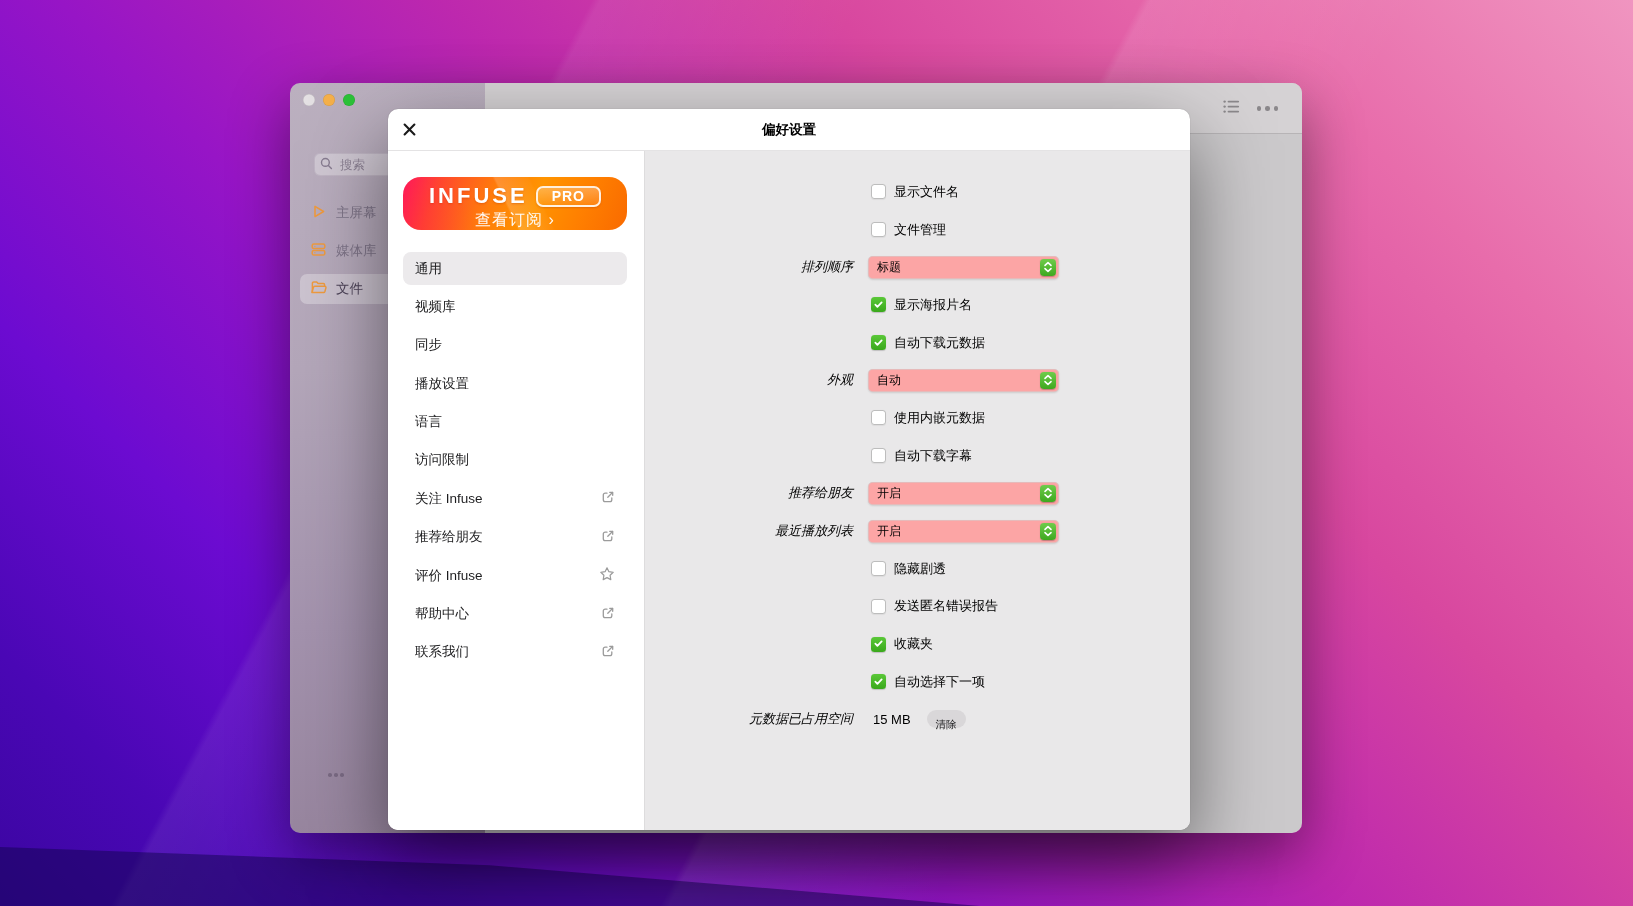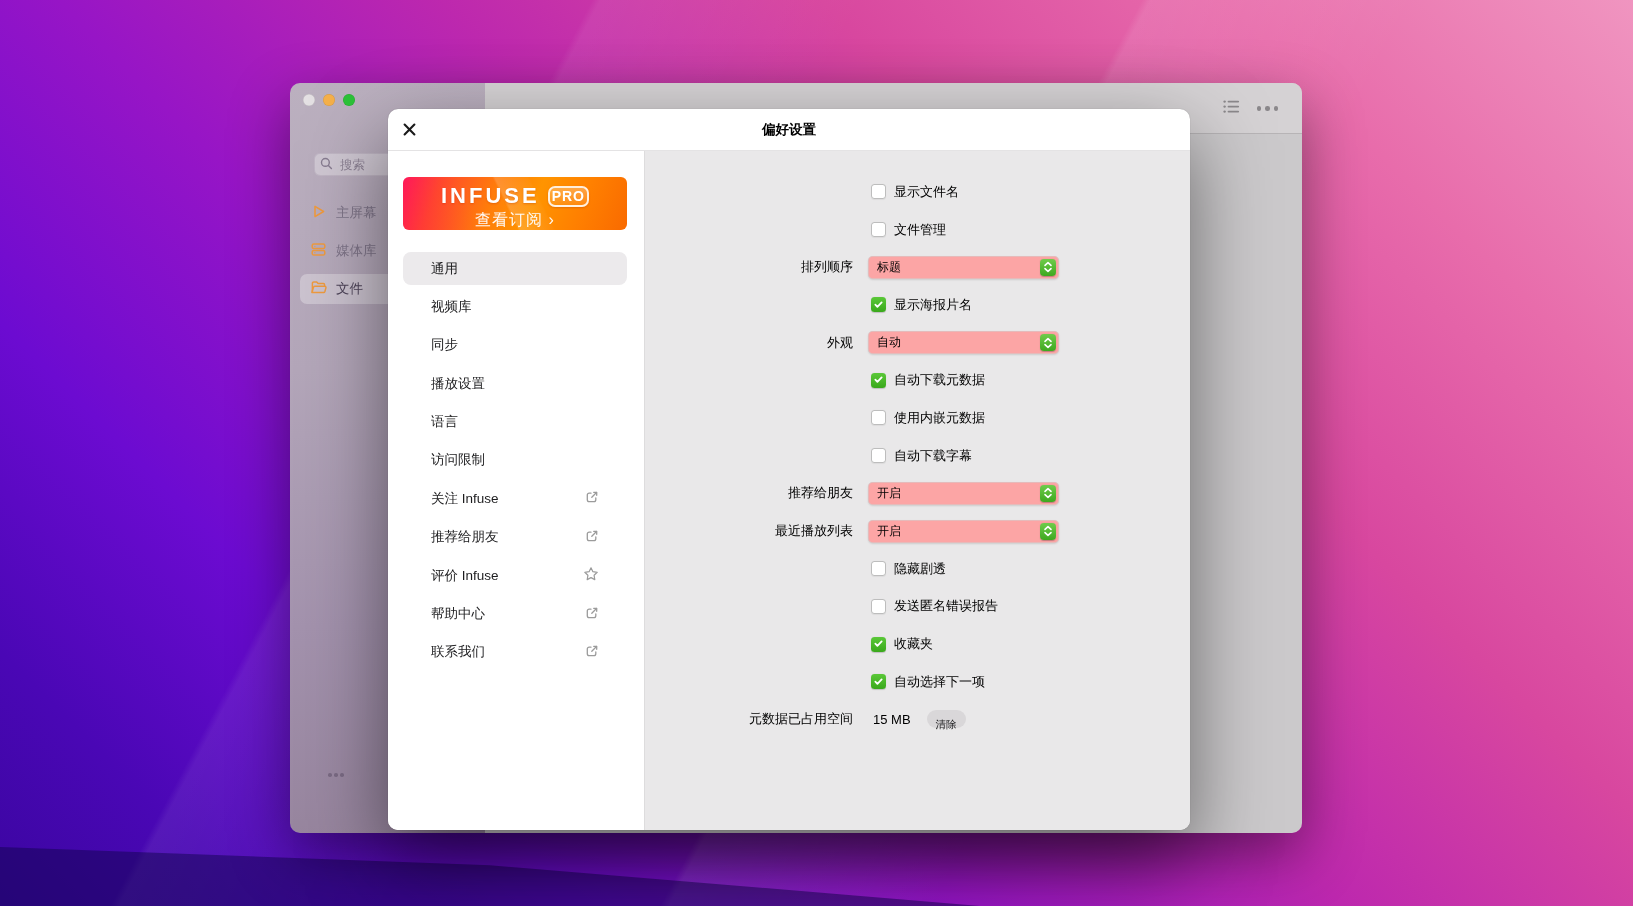--- a/index.html
+++ b/index.html
@@ -44,37 +44,37 @@
   .tb-more i{width:4.5px;height:4.5px;border-radius:50%;background:#8b888b;}
   
   .dialog{position:absolute;left:388px;top:109px;width:802px;height:721px;border-radius:10px;background:#fff;
     box-shadow:0 30px 80px rgba(0,0,0,.5),0 0 1px rgba(0,0,0,.3);}
   .dlg-header{height:41px;border-bottom:1px solid #e4e3e4;position:relative;display:flex;align-items:center;justify-content:center;}
   .dlg-title{font-size:13.5px;font-weight:bold;color:#000;}
   .dlg-close{position:absolute;left:13px;top:12px;width:17px;height:17px;cursor:pointer;display:flex;align-items:center;justify-content:center;}
   .dlg-body{display:flex;height:679px;}
   .left-pane{width:256px;background:#fff;border-radius:0 0 0 10px;position:relative;flex:none;}
   .right-pane{flex:1;background:#e9e8e9;border-radius:0 0 10px 0;border-left:1px solid #dddcdd;padding-top:22px;box-sizing:border-box;}
-  .banner{margin:26px 17px 0 15px;height:53px;border-radius:6px;position:relative;overflow:hidden;color:#fff;text-align:center;
+  .banner{margin:26px 17px 0 15px;height:53px;border-radius:18px;position:relative;overflow:hidden;color:#fff;text-align:center;
     background:linear-gradient(112deg,#ff1e5a 0%,#ff4b2b 16%,#ff7d0a 40%,#ff9400 58%,#ff8000 78%,#f96a00 100%);}
   .banner::after{content:"";position:absolute;inset:0;pointer-events:none;
     background:linear-gradient(64deg,rgba(255,255,255,0) 46%,rgba(255,255,255,.16) 47%,rgba(255,255,255,.03) 60%,rgba(255,255,255,0) 61%),
                linear-gradient(64deg,rgba(255,0,90,.28) 0%,rgba(255,0,90,0) 32%);}
   .brand-row{display:flex;justify-content:center;align-items:center;gap:8px;padding-top:6px;position:relative;z-index:1;}
   .brand{font-size:22px;font-weight:bold;letter-spacing:3px;text-shadow:0 1px 2px rgba(170,40,0,.3);}
   .badge{font-size:14px;font-weight:bold;letter-spacing:1px;border:2px solid rgba(255,255,255,.85);border-radius:7px;
-    padding:0 2px 1px;background:linear-gradient(rgba(255,255,255,.28),rgba(255,255,255,.06));box-shadow:0 1px 2px rgba(150,40,0,.25);}
+    padding:0 14px 1px;background:linear-gradient(rgba(255,255,255,.28),rgba(255,255,255,.06));box-shadow:0 1px 2px rgba(150,40,0,.25);}
   .subscribe{font-size:16px;letter-spacing:1px;margin-top:1px;opacity:.95;position:relative;z-index:1;}
   .menu{margin:22px 17px 0 15px;}
-  .menu-item{height:33px;margin-bottom:5.4px;border-radius:8px;display:flex;align-items:center;padding:0 28px;
+  .menu-item{height:33px;margin-bottom:5.4px;border-radius:8px;display:flex;align-items:center;padding:0 12px;
     font-size:13.5px;color:#1d1d1f;justify-content:flex-end;}
   .menu-item.selected{background:#eceaec;}
   .flex-spacer{flex:1;}
   .set-row{height:37.7px;display:flex;align-items:center;}
-  .set-label{width:208px;text-align:right;font-size:13px;color:#000;flex:none;}
+  .set-label{width:208px;text-align:right;font-size:13px;color:#000;flex:none;font-style:italic;}
   .set-control{margin-left:15px;display:flex;align-items:center;}
   .checkbox{width:15px;height:15px;border-radius:3.5px;margin-left:3px;background:#fff;flex:none;
     box-shadow:inset 0 0 0 1px #bdbdbd,0 .5px 1px rgba(0,0,0,.06);display:flex;align-items:center;justify-content:center;}
   .checkbox.checked{background:linear-gradient(#5ac838,#3aa81c);box-shadow:0 .5px 1px rgba(0,0,0,.18);}
   .cb-label{margin-left:8px;font-size:13px;color:#000;}
   .dropdown{width:191px;height:23px;background:#fca5a5;border-radius:5px;box-sizing:border-box;
     box-shadow:inset 0 0 0 .5px #cfcfcf,0 1px 2px rgba(0,0,0,.12);
     display:flex;align-items:center;padding-left:9px;position:relative;font-size:12px;color:#000;}
   .stepper{position:absolute;right:3px;top:3px;width:16px;height:17px;border-radius:4px;
     background:linear-gradient(#6fcc4b,#3ea81f);display:flex;align-items:center;justify-content:center;
@@ -277,47 +277,47 @@
           <div class="set-control">
             <span class="checkbox checked">
               <span><svg width="11" height="11" viewBox="0 0 14 14">
                   <path d="M3 7.3l2.6 2.6L11 4.3" stroke="#fff" stroke-width="2.3" fill="none" stroke-linecap="round" stroke-linejoin="round"></path>
                 </svg></span>
             </span>
             <span class="cb-label">显示海报片名</span>
           </div>
         </div>
         <div class="set-row">
+          <div class="set-label"></div>
+          <div class="set-control">
+            <span class="checkbox checked">
+              <span><svg width="11" height="11" viewBox="0 0 14 14">
+                  <path d="M3 7.3l2.6 2.6L11 4.3" stroke="#fff" stroke-width="2.3" fill="none" stroke-linecap="round" stroke-linejoin="round"></path>
+                </svg></span>
+            </span>
+            <span class="cb-label">自动下载元数据</span>
+          </div>
+        </div>
+        <div class="set-row">
           <div class="set-label">外观</div>
           <div class="set-control">
             <div class="dropdown">
               <span>自动</span>
               <span class="stepper">
                 <svg width="10" height="12" viewBox="0 0 10 12" fill="none" stroke="#fff" stroke-width="1.6" stroke-linecap="round" stroke-linejoin="round">
                   <path d="M2 4.4L5 1.7 8 4.4"></path>
                   <path d="M2 7.6L5 10.3 8 7.6"></path>
                 </svg>
               </span>
             </div>
           </div>
         </div>
         <div class="set-row">
           <div class="set-label"></div>
           <div class="set-control">
-            <span class="checkbox checked">
-              <span><svg width="11" height="11" viewBox="0 0 14 14">
-                  <path d="M3 7.3l2.6 2.6L11 4.3" stroke="#fff" stroke-width="2.3" fill="none" stroke-linecap="round" stroke-linejoin="round"></path>
-                </svg></span>
-            </span>
-            <span class="cb-label">自动下载元数据</span>
-          </div>
-        </div>
-        <div class="set-row">
-          <div class="set-label"></div>
-          <div class="set-control">
             <span class="checkbox"></span>
             <span class="cb-label">使用内嵌元数据</span>
           </div>
         </div>
         <div class="set-row">
           <div class="set-label"></div>
           <div class="set-control">
             <span class="checkbox"></span>
             <span class="cb-label">自动下载字幕</span>
           </div>

